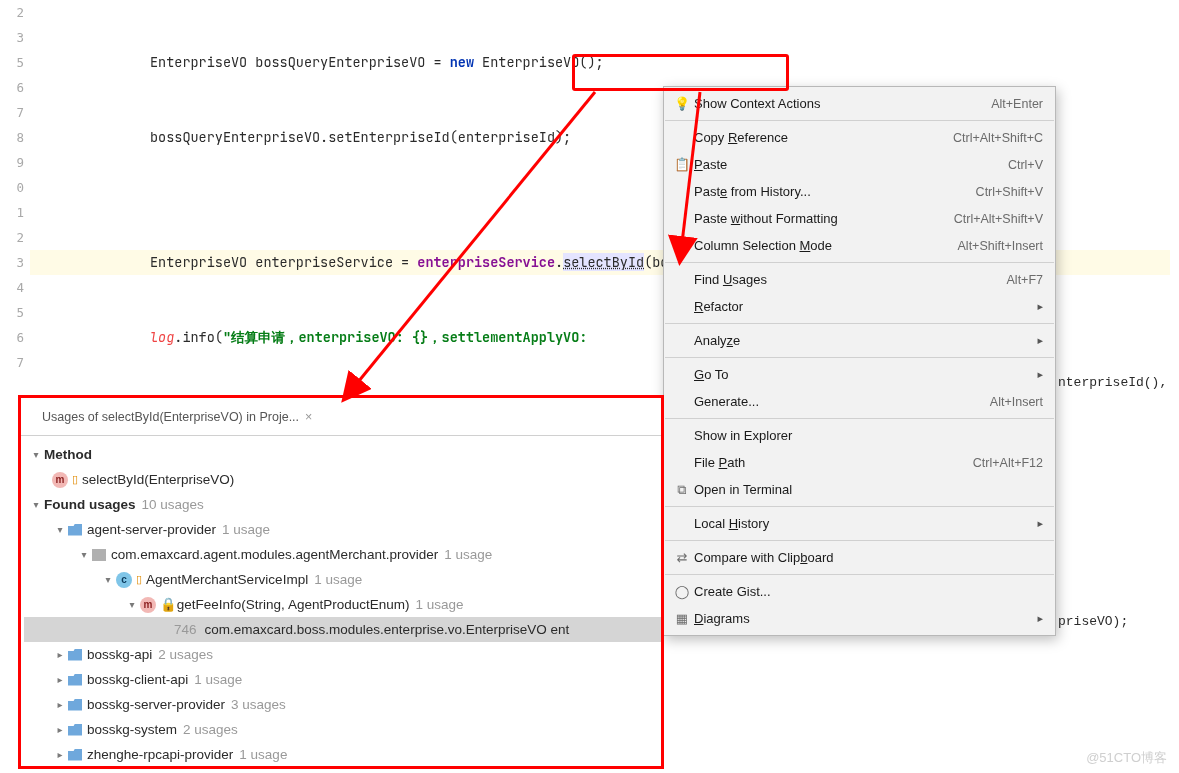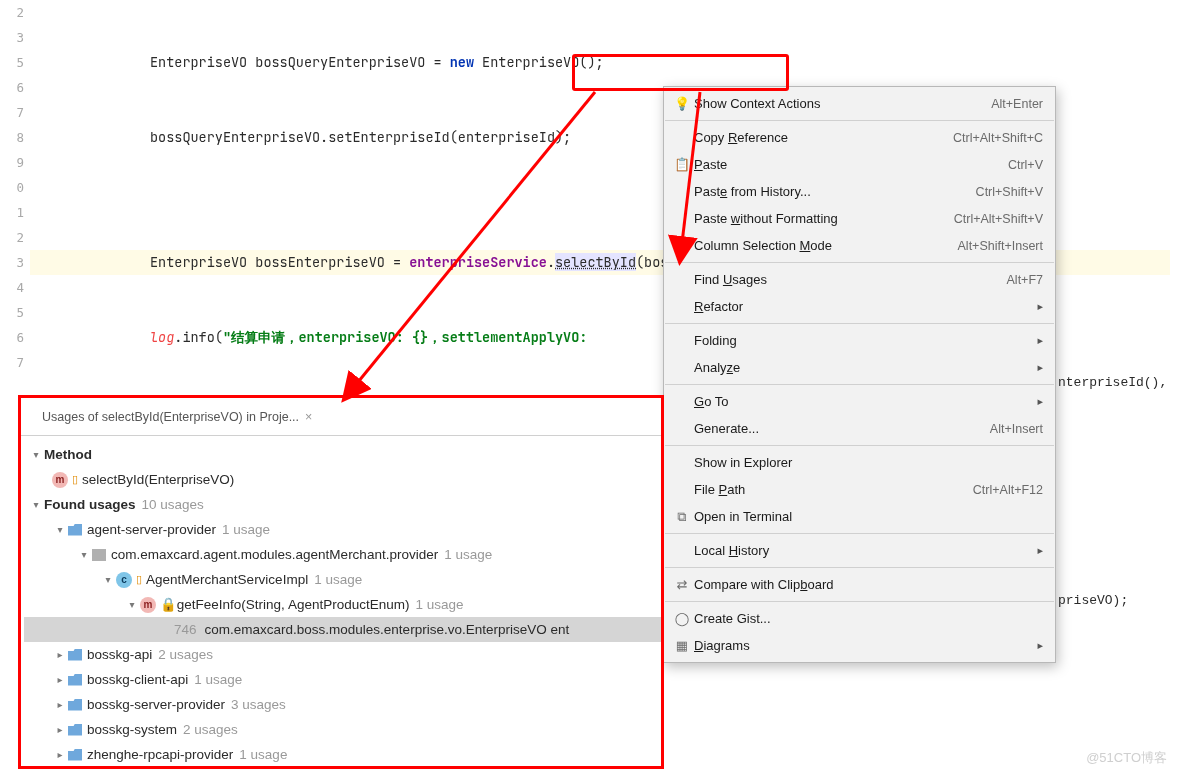--- a/index.html
+++ b/index.html
@@ -194,37 +194,37 @@
   <div>4</div>
   <div>5</div>
   <div>6</div>
   <div>7</div>
 </div>
 
 <div class="editor">
   <div class="code-line"><span>EnterpriseVO bossQueryEnterpriseVO = </span><span class="kw">new</span><span> EnterpriseVO();</span></div>
   <div class="code-line">bossQueryEnterpriseVO.setEnterpriseId(enterpriseId);</div>
   <div class="code-line"></div>
-  <div class="code-line hl-line"><span>EnterpriseVO bossEnterpriseVO = </span><span class="field">enterpriseService</span><span>.</span><span class="sel-method">selectById</span><span>(bossQueryEnterpriseVO);</span></div>
+  <div class="code-line hl-line"><span>EnterpriseVO enterpriseService = </span><span class="field">enterpriseService</span><span>.</span><span class="sel-method">selectById</span><span>(bossQueryEnterpriseVO);</span></div>
   <div class="code-line"><span class="log">log</span><span>.info(</span><span class="str">"结算申请，enterpriseVO: {}，settlementApplyVO:</span></div>
   <div class="code-line">settlementApplyVO.setEnterpriseId(enterpriseId);</div>
   <div class="code-line">settlementApplyVO.setEnterpriseName(bossEnterpriseVO.getE</div>
   <div class="code-line"></div>
   <div class="code-line"><span class="kw">long</span><span> saveFileStartTime = System.</span><span class="call">currentTimeMillis</span><span>();</span></div>
   <div class="code-line"></div>
   <div class="code-line cmt">// 上传付款文件，并读取内容</div>
   
   
   
   
   
 </div>
 
 <div class="code-right-peek" style="top:375px">nterpriseId(),</div>
-<div class="code-right-peek" style="top:593px">priseVO);</div>
+<div class="code-right-peek" style="top:614px">priseVO);</div>
 
 <div class="context-menu" id="ctx">
     <div class="cm-row">
       <span class="cm-icon">💡</span>
       <span class="cm-label">Show Context Actions</span>
       <span class="cm-acc">Alt+Enter</span>
     </div>
     <div class="cm-sep"></div>
     <div class="cm-row">
       <span class="cm-icon"></span>
@@ -255,24 +255,20 @@
     <div class="cm-row">
       <span class="cm-icon"></span>
       <span class="cm-label">Find <u>U</u>sages</span>
       <span class="cm-acc">Alt+F7</span>
     </div>
     <div class="cm-row cm-sub">
       <span class="cm-icon"></span>
       <span class="cm-label"><u>R</u>efactor</span>
     </div>
     <div class="cm-sep"></div>
-    <div class="cm-row cm-sub">
-      <span class="cm-icon"></span>
-      <span class="cm-label">Folding</span>
-    </div>
     <div class="cm-row cm-sub">
       <span class="cm-icon"></span>
       <span class="cm-label">Analy<u>z</u>e</span>
     </div>
     <div class="cm-sep"></div>
     <div class="cm-row cm-sub">
       <span class="cm-icon"></span>
       <span class="cm-label"><u>G</u>o To</span>
     </div>
     <div class="cm-row">

